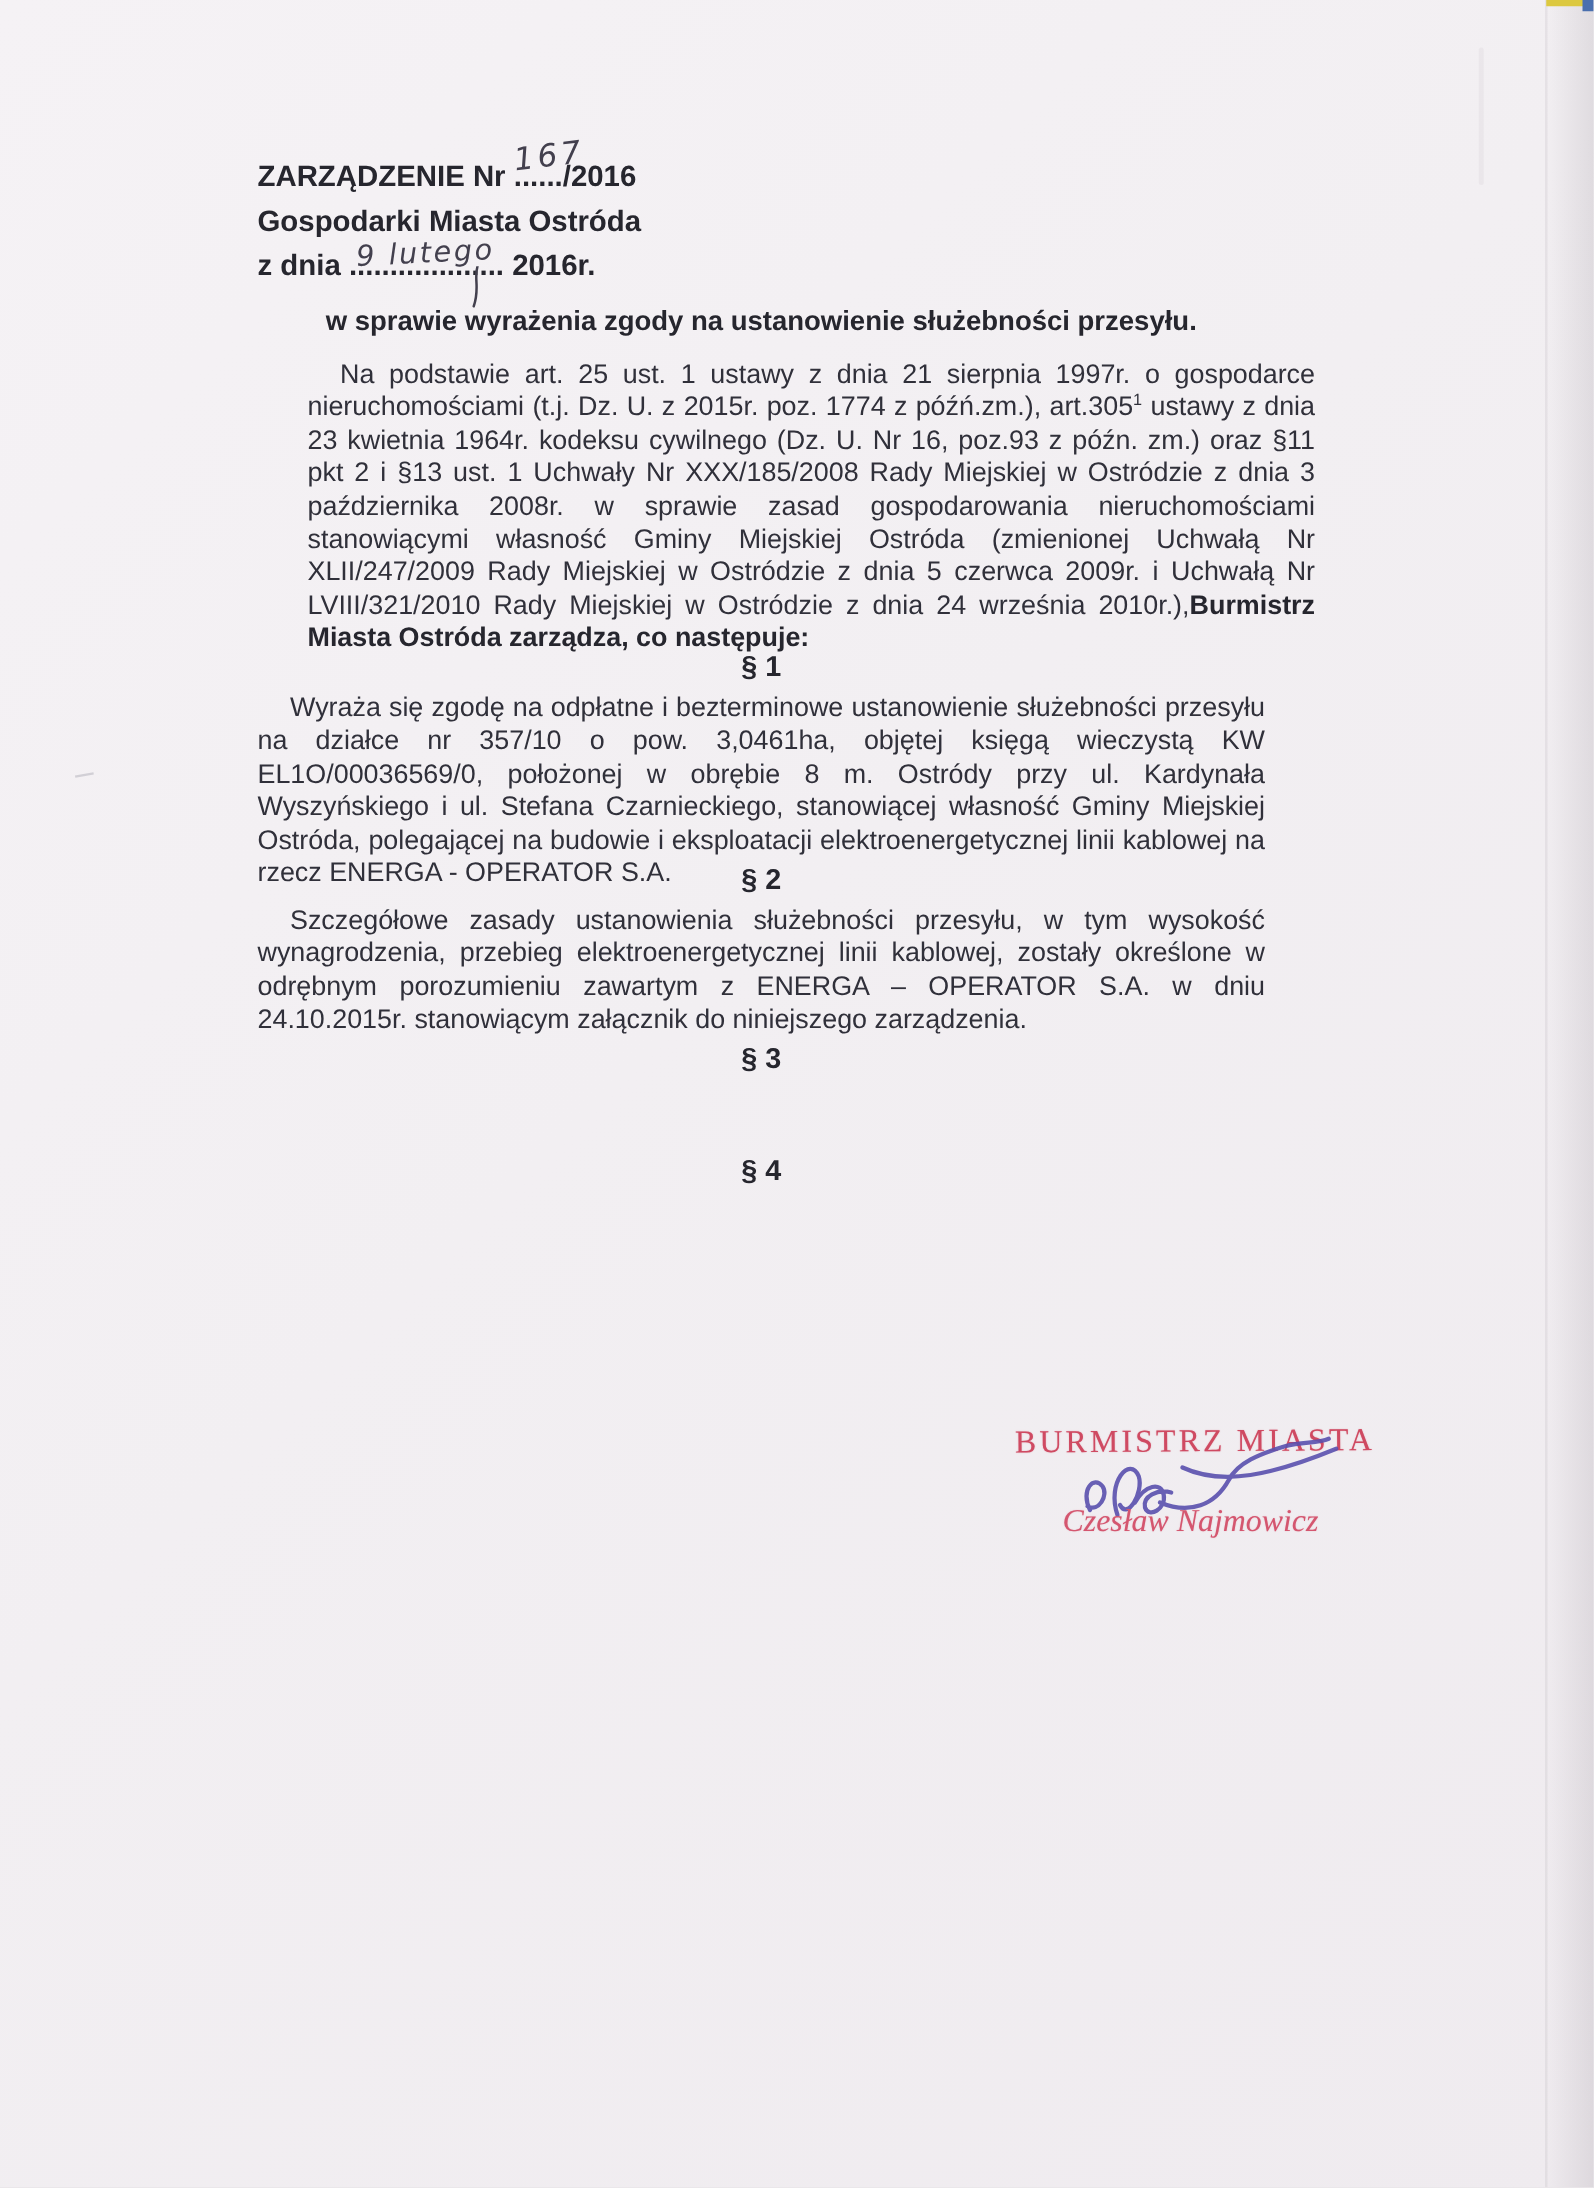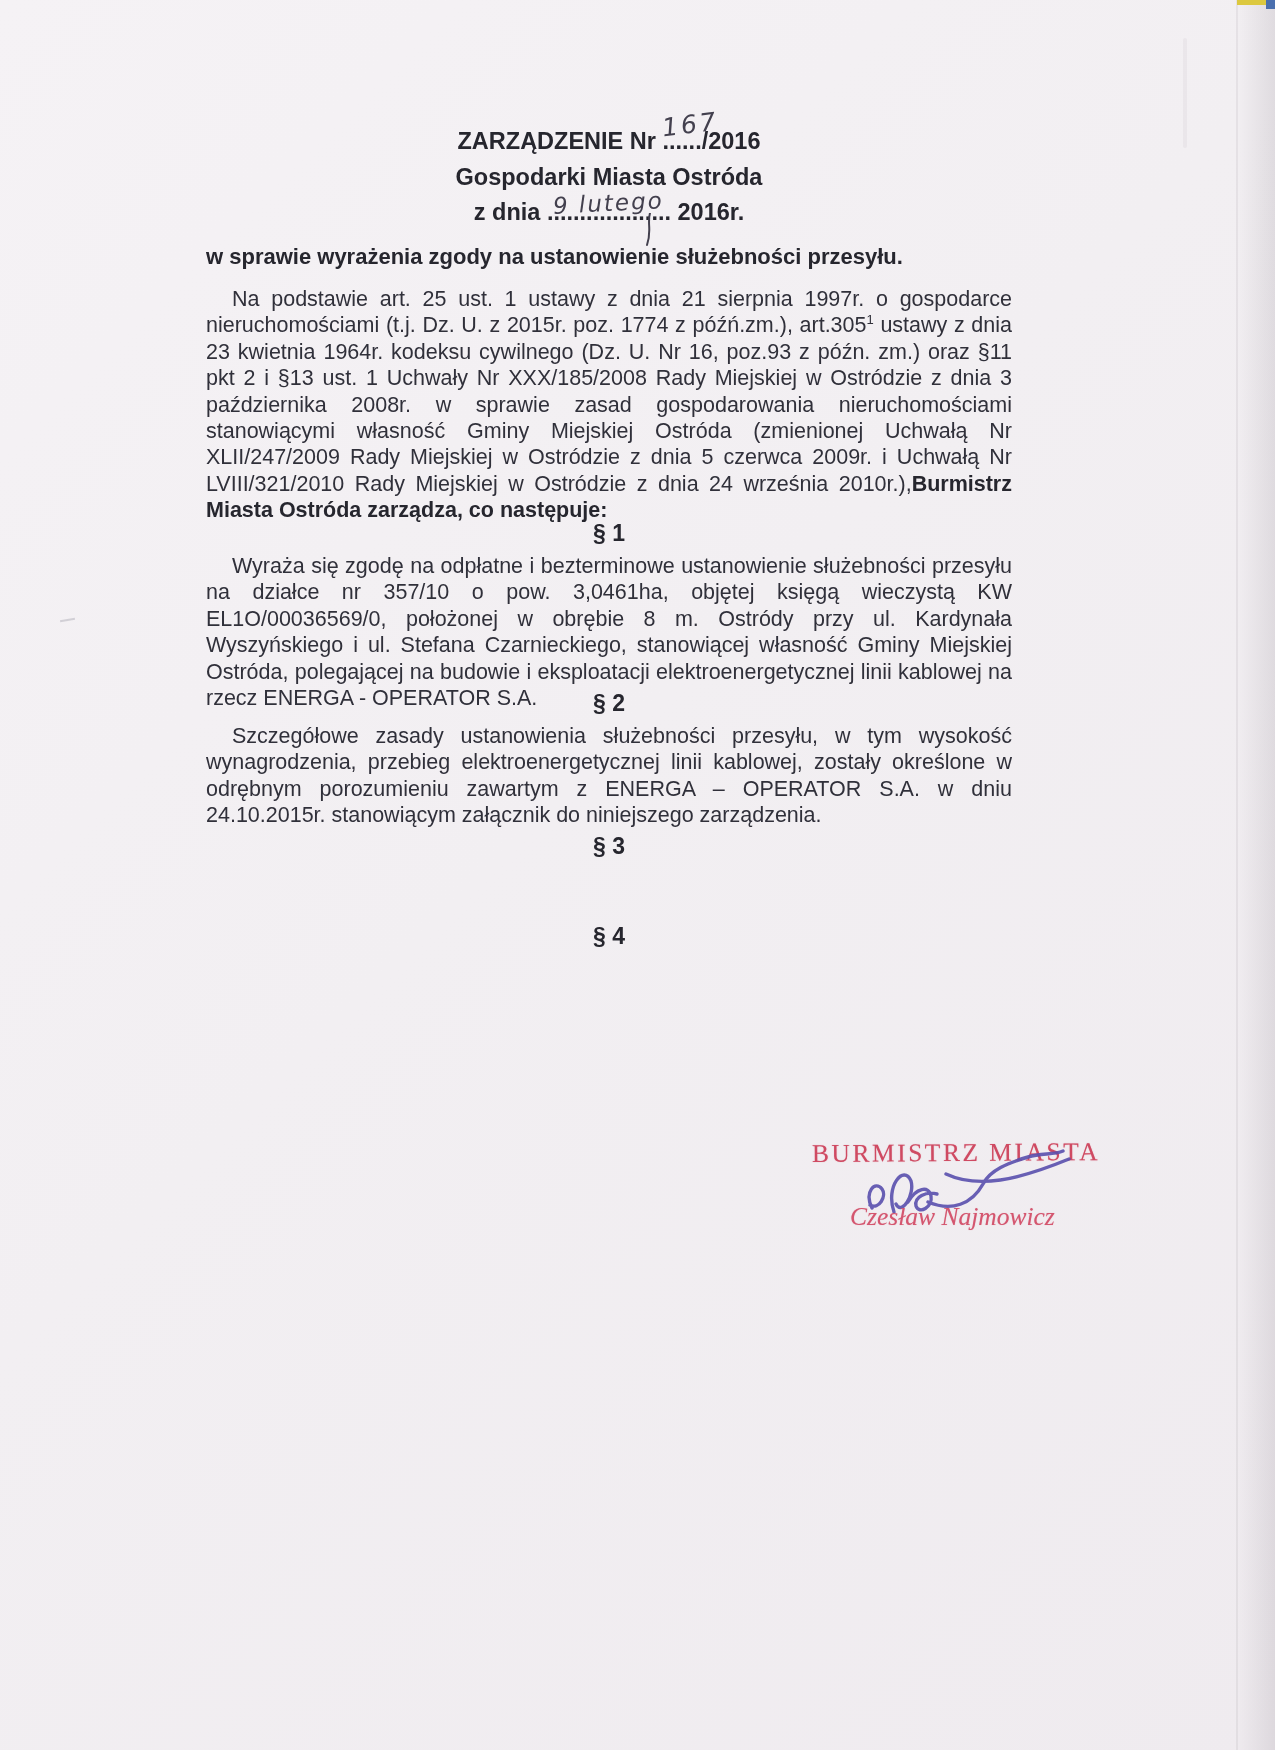--- a/index.html
+++ b/index.html
@@ -11,30 +11,30 @@
   }
   
   .paper-edge { position:absolute; right:0; top:0; width:38px; height:100%;
     background:linear-gradient(90deg, rgba(110,100,112,0) 0%, rgba(110,100,112,.08) 55%, rgba(110,100,112,.14) 100%); }
   .edge-line { position:absolute; right:37px; top:0; width:2px; height:100%; background:rgba(120,105,120,.10); }
   .corner-yellow { position:absolute; right:8px; top:0; width:30px; height:5px; background:#dcc83f; }
   .corner-blue { position:absolute; right:0; top:0; width:9px; height:9px; background:#4a6fae; }
   .smudge { position:absolute; right:88px; top:38px; width:4px; height:110px; background:rgba(90,85,95,.05); border-radius:3px; }
   .faint-dash { position:absolute; left:60px; top:619px; width:15px; height:2px; background:rgba(90,90,110,.22); transform:rotate(-10deg); }
 
-  .title-block { position:absolute; left:206px; top:124px; width:806px; text-align:center;
+  .title-block { position:absolute; left:206px; top:124px; width:806px; 
     font-weight:bold; font-size:23.5px; color:#26262e; }
   .title-line { height:35.5px; line-height:35.5px; white-space:nowrap; }
   .dots-anchor { position:relative; display:inline-block; }
   .handwritten { font-family:"DejaVu Sans", sans-serif; font-style:italic; color:#43404e; font-weight:normal; }
   .hand-number { position:absolute; left:0px; top:-17px; font-size:25px; letter-spacing:3px; transform:rotate(-7deg); white-space:nowrap; }
   .hand-date { position:absolute; left:6px; top:-9px; font-size:23px; letter-spacing:2px; transform:rotate(-3deg); white-space:nowrap; }
   .date-tail { position:absolute; left:96px; top:18px; }
 
-  .subject-line { position:absolute; left:206px; top:244px; width:806px; 
+  .subject-line { position:absolute; left:206px; top:244px; width:806px; text-align:center;
     font-weight:bold; font-size:22px; color:#26262e; }
 
   .body-par { position:absolute; left:206px; width:806px; font-size:21.5px; line-height:26.4px;
     text-align:justify; color:#30303a; }
   .body-par p { margin:0; text-indent:26px; }
   sup { font-size:13px; vertical-align:super; line-height:0; }
   .bold-inline { font-weight:bold; color:#26262e; }
 
   .section { position:absolute; left:206px; width:806px; }
   .section-heading { text-align:center; font-weight:bold; font-size:23px; color:#26262e; margin:0 0 6px 0; }
@@ -78,21 +78,21 @@
         <svg class="date-tail" width="12" height="34" viewBox="0 0 12 34">
           <path d="M7,0 C4,10 9,18 4,32" stroke="#43404e" stroke-width="2" fill="none" stroke-linecap="round"></path>
         </svg>
       </span>
       <span>2016r.</span>
     </div>
   </div>
 
   <div class="subject-line">w  sprawie  wyrażenia zgody na ustanowienie służebności przesyłu.</div>
 
-  <div class="body-par" style="top:286px;">
+  <div class="body-par" style="top:286px;margin-left:40px;">
     <p><span>Na podstawie art. 25 ust. 1 ustawy z dnia 21 sierpnia 1997r. o gospodarce nieruchomościami (t.j. Dz. U. z 2015r. poz. 1774 z późń.zm.), art.305</span><sup>1</sup><span> ustawy z dnia 23 kwietnia 1964r. kodeksu cywilnego (Dz. U. Nr 16, poz.93 z późn. zm.) oraz §11 pkt 2 i §13 ust. 1 Uchwały Nr XXX/185/2008 Rady Miejskiej w Ostródzie z dnia 3 października 2008r. w sprawie zasad gospodarowania nieruchomościami stanowiącymi własność Gminy Miejskiej Ostróda (zmienionej Uchwałą Nr XLII/247/2009 Rady Miejskiej w Ostródzie z dnia 5 czerwca 2009r. i Uchwałą Nr LVIII/321/2010 Rady Miejskiej w Ostródzie z dnia 24 września 2010r.),</span><span class="bold-inline">Burmistrz Miasta Ostróda zarządza, co następuje:</span></p>
   </div>
 
   <div class="section" style="top:520px;">
     <h2 class="section-heading">§ 1</h2>
     <p>Wyraża się zgodę na odpłatne i bezterminowe ustanowienie służebności przesyłu na działce nr 357/10 o pow. 3,0461ha, objętej księgą wieczystą KW EL1O/00036569/0, położonej w obrębie 8 m. Ostródy przy ul. Kardynała Wyszyńskiego i ul. Stefana Czarnieckiego, stanowiącej własność Gminy Miejskiej Ostróda, polegającej na budowie i eksploatacji elektroenergetycznej linii kablowej na rzecz ENERGA - OPERATOR  S.A.</p>
   </div>
 
   <div class="section" style="top:690px;">
     <h2 class="section-heading">§ 2</h2>

